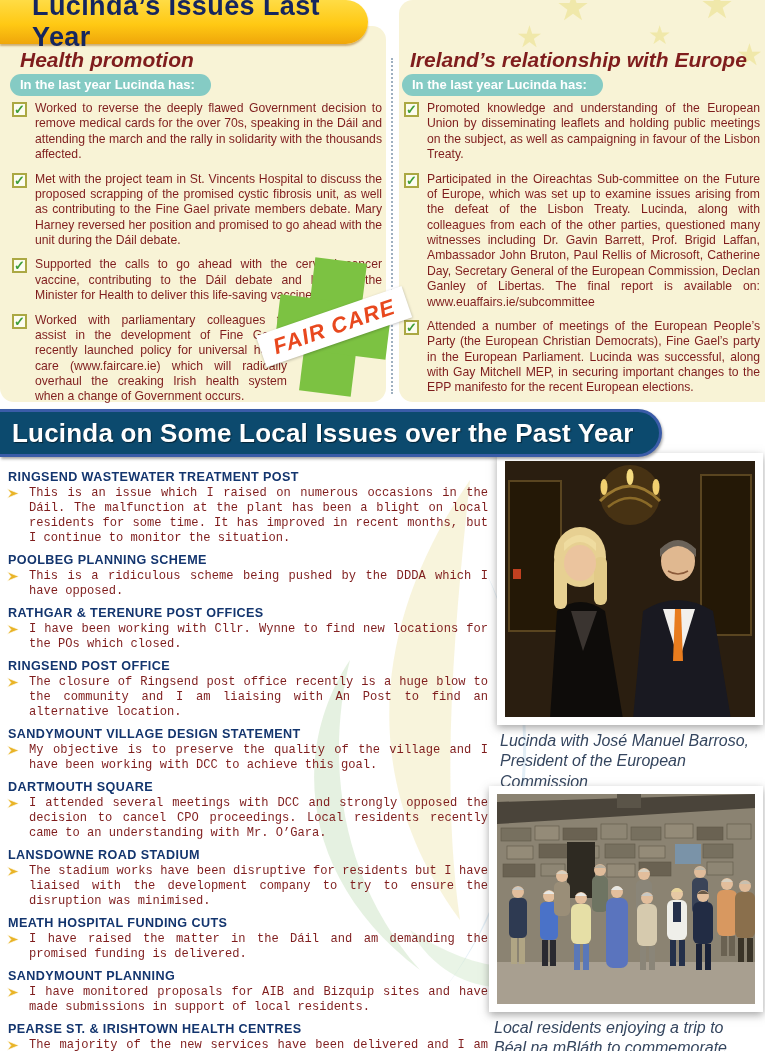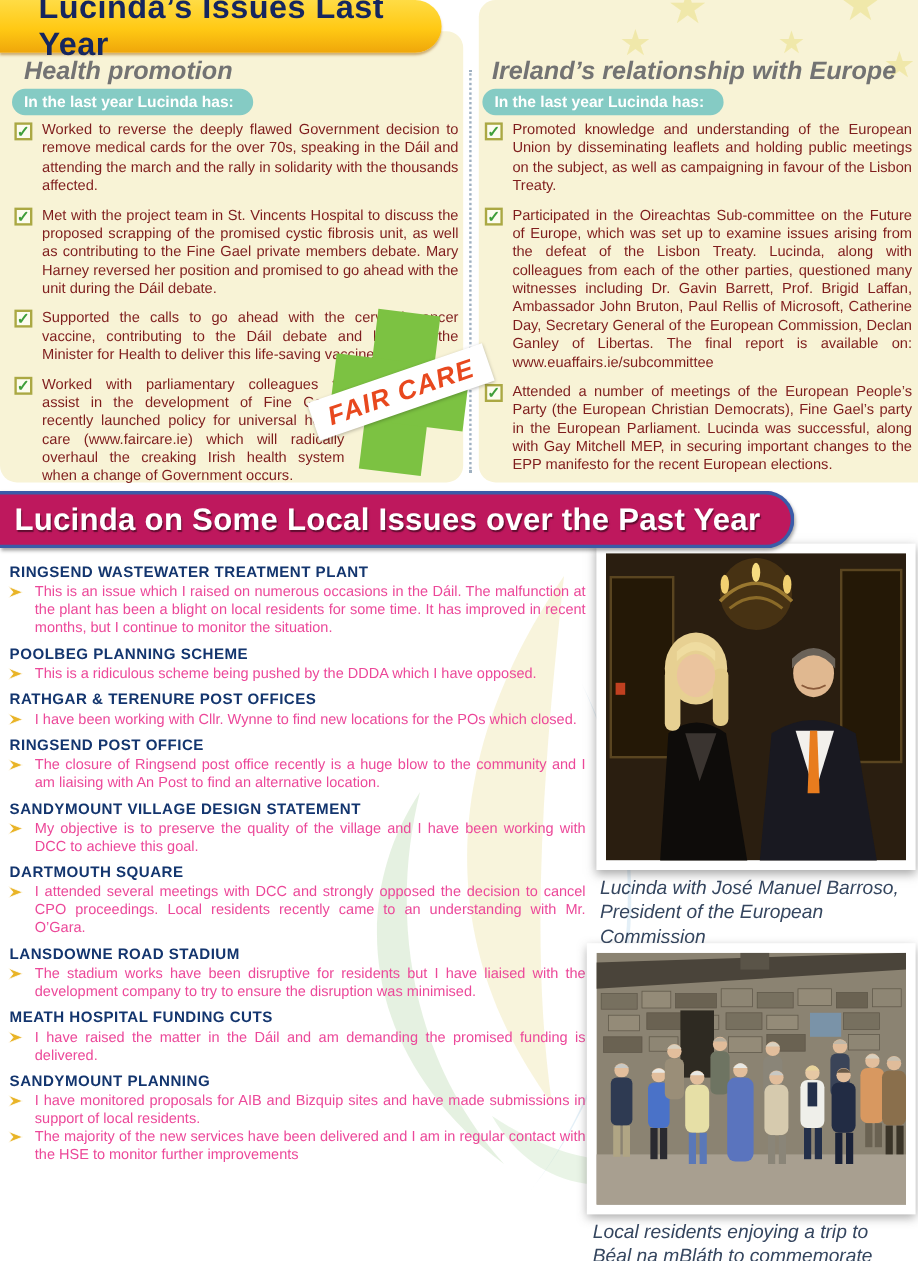--- a/index.html
+++ b/index.html
@@ -17,21 +17,21 @@
 
   
   #top-banner { position:absolute; left:0; top:0; width:368px; height:44px; z-index:8;
     background:linear-gradient(180deg,#FFDC45 0%, #FFC914 55%, #EFA60A 100%);
     border-radius:0 22px 22px 0; display:flex; align-items:center; padding-left:32px;
     box-shadow:0 2px 2px rgba(150,90,0,.45); }
   #top-banner .t { font-size:27px; font-weight:bold; color:#15265F; letter-spacing:.4px; }
 
   
   .col-heading { position:absolute; z-index:6; font-style:italic; font-weight:bold;
-                 font-size:21px; color:#737373; }
+                 font-size:21px; color:#7f1d1d; }
   #heading-health { left:20px; top:48px; }
   #heading-europe { left:410px; top:48px; }
   .pill { position:absolute; z-index:6; background:#85CBC4; color:#fff; font-weight:bold;
           font-size:13px; padding:3px 16px 4px 10px; border-radius:11px; }
   #pill-health { left:10px; top:74px; }
   #pill-europe { left:402px; top:74px; }
 
   
   .items { position:absolute; z-index:6; }
   #items-health { left:12px; top:101px; width:370px; }
@@ -49,35 +49,35 @@
   #faircare .v { position:absolute; left:30px; top:0; width:52px; height:134px; background:#7CC242; }
   #faircare .h { position:absolute; left:0; top:41px; width:112px; height:52px; background:#7CC242; }
   #faircare .band { position:absolute; left:-20px; top:50px; width:154px; height:33px; background:#fff;
       transform:rotate(-26deg); display:flex; align-items:center; justify-content:center;
       box-shadow:0 1px 3px rgba(0,0,0,.25); }
   #faircare .band span { color:#E8481E; font-weight:bold; font-style:italic; font-size:22px;
       letter-spacing:1px; white-space:nowrap; }
 
   
   #mid-banner { position:absolute; left:0; top:409px; width:662px; height:48px; z-index:8;
-    background:#be185d; border:3px solid #3A5CA8; border-left:none; border-radius:0 26px 26px 0;
+    background:#0c4a6e; border:3px solid #3A5CA8; border-left:none; border-radius:0 26px 26px 0;
     display:flex; align-items:center; padding-left:12px; box-shadow:1px 2px 3px rgba(0,0,0,.35); }
   #mid-banner .t { color:#fff; font-weight:bold; font-size:26px; letter-spacing:.2px;
     text-shadow:1px 1px 1px rgba(0,0,0,.5); white-space:nowrap; }
 
   
   #deco-swirls { position:absolute; left:230px; top:450px; z-index:0; }
 
   
   #issues { position:absolute; left:4px; top:463px; width:488px; z-index:6; }
   .issue h3 { font-size:12.6px; color:#13356E; letter-spacing:.4px; margin:7px 0 2px 4px; }
   .issue .row { display:flex; gap:7px; }
   .arrow { flex:0 0 18px; padding-top:2px; }
-  .issue p { flex:1; font-size:12.1px; line-height:1.24; color:#ec4899; text-align:justify;
-             padding-right:4px; }
+  .issue p { flex:1; font-size:12.1px; line-height:1.24; color:#7f1d1d; text-align:justify;
+             padding-right:4px;font-family:Liberation Mono, monospace; }
 
   
   .photo-frame { position:absolute; background:#fff; padding:8px; z-index:6;
                  box-shadow:0 3px 8px rgba(80,80,80,.5); }
   #photo1 { left:497px; top:453px; width:266px; height:272px; }
   #photo2 { left:489px; top:786px; width:274px; height:226px; }
   .photo-frame svg { display:block; width:100%; height:100%; }
   .caption { position:absolute; z-index:6; font-style:italic; font-size:16px;
              color:#35465F; line-height:1.28; }
   #caption1 { left:500px; top:731px; width:258px; }
@@ -157,21 +157,21 @@
     <path d="M180 480 C 240 520, 300 530, 360 500 C 300 555, 220 550, 180 480 Z" fill="#CFE6C8" opacity="0.45"></path>
   </svg>
 
   <div id="mid-banner">
     <span class="t">Lucinda on Some Local Issues over the Past Year</span>
   </div>
 
   <div id="issues">
 
     <div class="issue">
-      <h3>RINGSEND WASTEWATER TREATMENT PLANT</h3>
+      <h3>RINGSEND WASTEWATER TREATMENT POST</h3>
       <div class="row">
         <svg class="arrow" width="16" height="13" viewBox="0 0 16 13">
             <path d="M1 1 L15 6.5 L1 12 L5.5 6.5 Z" fill="#E9B427" stroke="#fff" stroke-width="0.8"></path>
           </svg>
         <p>This is an issue which I raised on numerous occasions in the Dáil.  The malfunction at the plant has been a blight on local residents for some time.  It has improved in recent months, but I continue to monitor the situation.</p>
       </div>
     </div>
 
     <div class="issue">
       <h3>POOLBEG PLANNING SCHEME</h3>
@@ -248,20 +248,21 @@
       <h3>SANDYMOUNT PLANNING</h3>
       <div class="row">
         <svg class="arrow" width="16" height="13" viewBox="0 0 16 13">
             <path d="M1 1 L15 6.5 L1 12 L5.5 6.5 Z" fill="#E9B427" stroke="#fff" stroke-width="0.8"></path>
           </svg>
         <p>I have monitored proposals for AIB and Bizquip sites and have made submissions in support of local residents.</p>
       </div>
     </div>
 
     <div class="issue">
+      <h3>PEARSE ST. &amp; IRISHTOWN HEALTH CENTRES</h3>
       <div class="row">
         <svg class="arrow" width="16" height="13" viewBox="0 0 16 13">
             <path d="M1 1 L15 6.5 L1 12 L5.5 6.5 Z" fill="#E9B427" stroke="#fff" stroke-width="0.8"></path>
           </svg>
         <p>The majority of the new services have been delivered and I am in regular contact with the HSE to monitor further improvements</p>
       </div>
     </div>
 
   </div>
 

